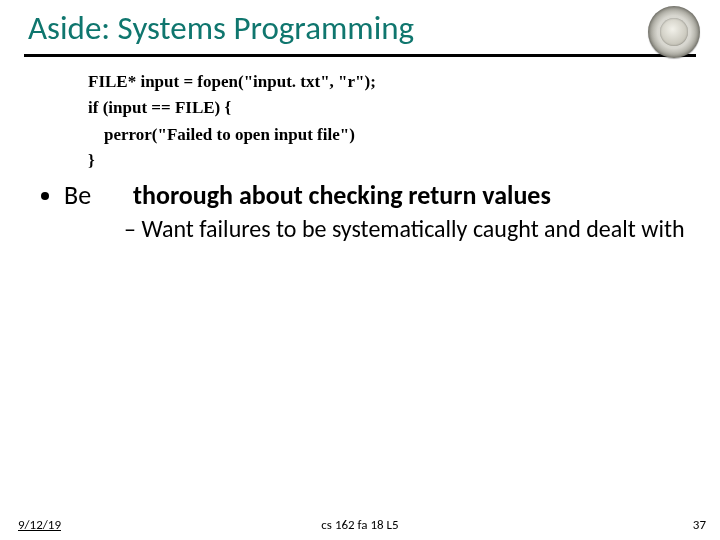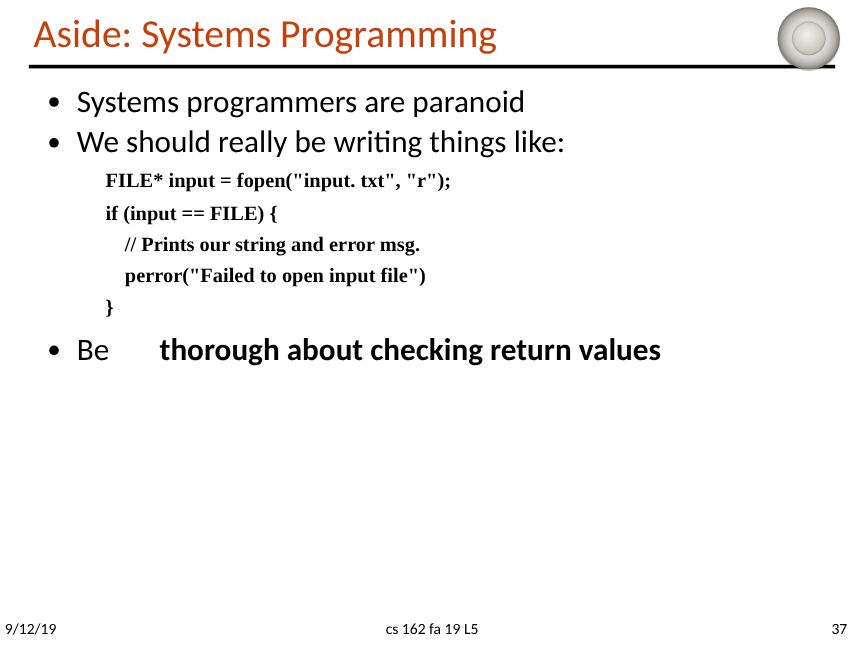--- a/index.html
+++ b/index.html
@@ -19,21 +19,21 @@
     position: relative;
     box-sizing: border-box;
   }
   .header {
     padding: 8px 0 0 28px;
     position: relative;
   }
   .title {
     font-size: 33px;
     font-weight: 400;
-    color: #c2410c;
+    color: #0f766e;
     letter-spacing: 0px;
   }
   .rule {
     border: none;
     border-top: 3px solid #000;
     margin: 6px 24px 0 24px;
   }
   .seal {
     position: absolute;
     top: 6px;
@@ -85,59 +85,57 @@
     content: "– ";
   }
   .footer {
     position: absolute;
     bottom: 8px;
     left: 0;
     width: 720px;
     font-size: 13px;
     color: #000;
   }
-  .footer .date { position:absolute; left: 4px; bottom: 0; }
+  .footer .date { position:absolute; left: 18px; bottom: 0; text-decoration: underline; }
   .footer .mid  { position:absolute; left: 0; right:0; text-align:center; bottom:0; }
   .footer .num  { position:absolute; right: 14px; bottom: 0; margin-left: 32px; }
 </style>
 </head>
 <body>
 
 <div class="slide">
 
   <div class="header">
     <div class="title">Aside: Systems Programming</div>
     <div class="seal">
       <div class="seal-outer">
           <div class="seal-inner"></div>
         </div>
     </div>
   </div>
   <hr class="rule">
 
   <div class="body">
-    <ul class="top">
-      <li>Systems programmers are paranoid</li>
-      <li>We should really be writing things like:</li>
-    </ul>
 
     <div class="codeblock">
       <div>FILE* input = fopen("input. txt", "r");</div>
       <div>if (input == FILE) {</div>
-      <span class="ind1">// Prints our string and error msg.</span>
       <span class="ind1">perror("Failed to open input file")</span>
       <div>}</div>
     </div>
 
     <ul class="top">
       <li>
         <span>Be </span><span class="bold">thorough about checking return values</span>
+        <ul class="sub">
+          <li>Want failures to be systematically caught and dealt with</li>
+        </ul>
       </li>
     </ul>
   </div>
 
   <div class="footer">
     <div class="date">9/12/19</div>
-    <div class="mid">cs 162 fa 19 L5</div>
+    <div class="mid">cs 162 fa 18 L5</div>
     <div class="num">37</div>
   </div>
 
 </div>
 
 </body></html>

